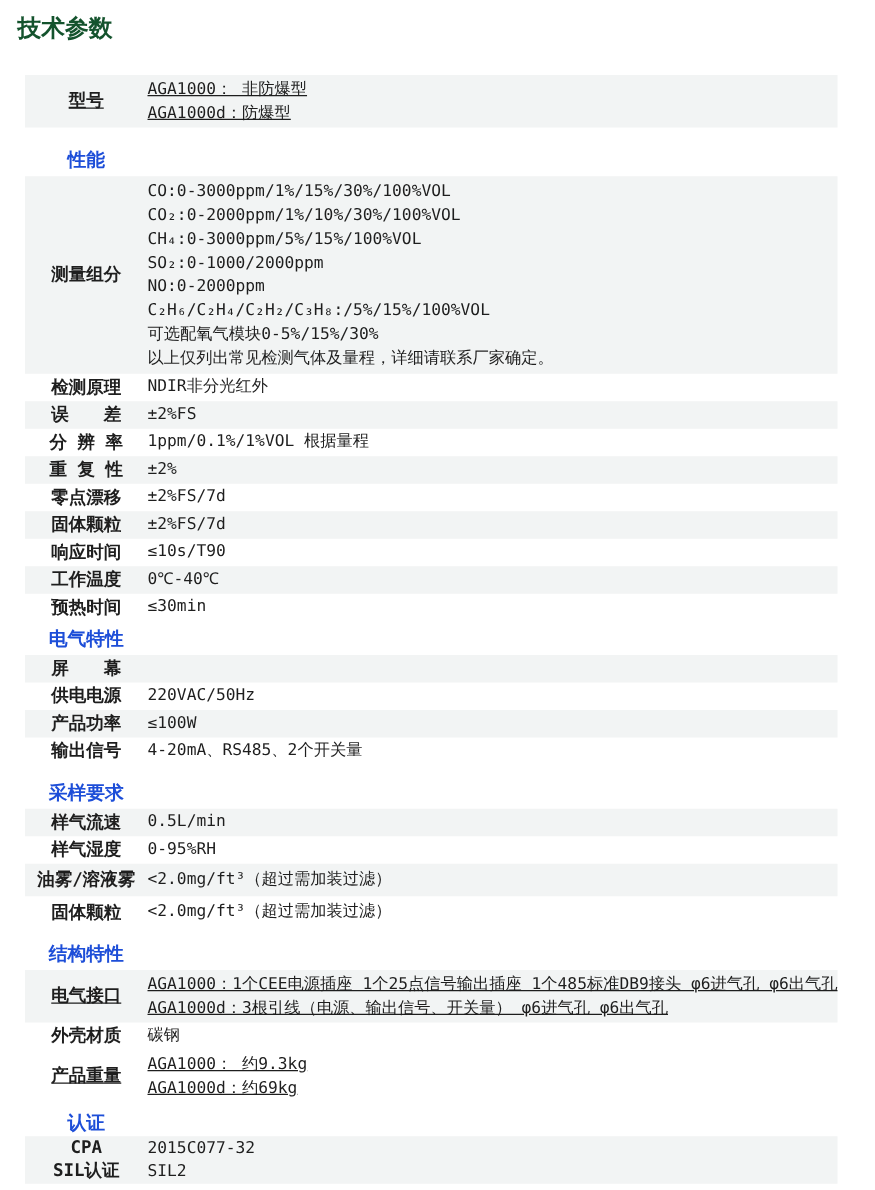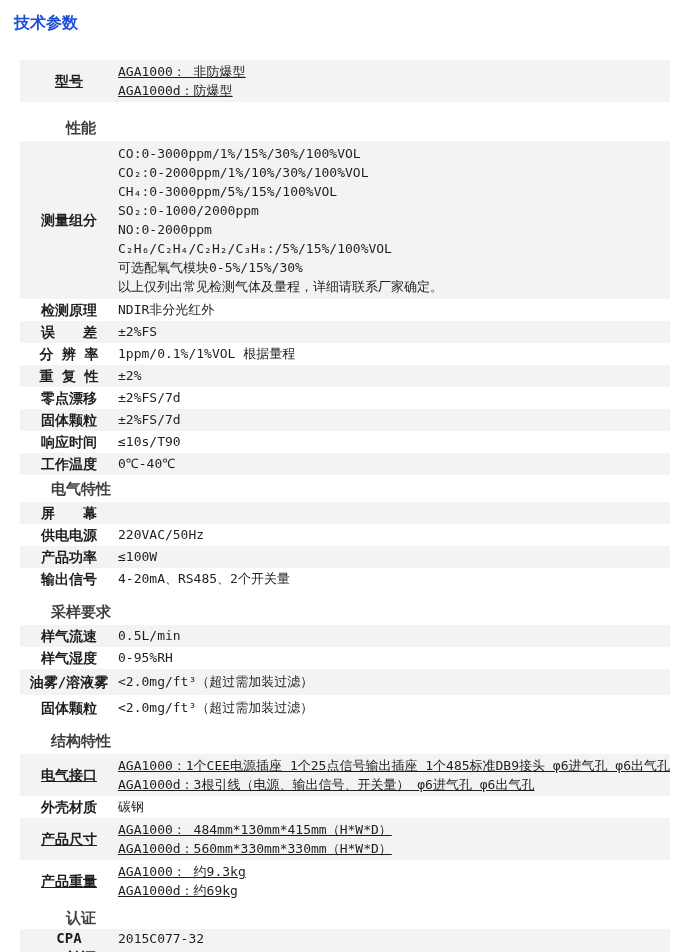--- a/index.html
+++ b/index.html
@@ -3,27 +3,27 @@
 <meta charset="utf-8">
 <style>
   html,body { margin:0; padding:0; background:#ffffff; }
   .page {
     position:relative; width:700px; height:952px; overflow:hidden;
     background:#ffffff; color:#1e1e1e;
     font-family:"DejaVu Sans Mono","Liberation Mono",monospace;
   }
   .title {
     margin:12px 0 0 14px; line-height:24px;
-    font-size:16px; font-weight:bold; color:#1d4ed8;
-    font-family:Liberation Mono, monospace;
+    font-size:19px; font-weight:bold; color:#14532d;
+    font-family:Liberation Serif, serif;
   }
   .spec-table { margin:24px 0 0 20px; width:650px; font-size:13px; }
   .sec {
     width:98px; text-align:center; line-height:21px;
-    font-size:15px; font-weight:bold; color:#404040; margin:12px;
+    font-size:15px; font-weight:bold; color:#1d4ed8; margin:0;
   }
   .sec-perf   { margin-top:16px; margin-bottom:2px; }
   .sec-elec   { margin-top:4px;  margin-bottom:2px; }
   .sec-samp   { margin-top:12px; margin-bottom:2px; }
   .sec-struct { margin-top:10px; margin-bottom:2px; }
   .sec-cert   { margin-top:6px;  margin-bottom:0; }
   .row { display:flex; line-height:22px; }
   .row.stripe { background:#f2f4f4; }
   .row.tall { line-height:26px; }
   .row.short { line-height:19px; }
@@ -103,20 +103,24 @@
       <div class="cell-value">±2%FS/7d</div>
     </div>
     <div class="row">
       <div class="cell-label">响应时间</div>
       <div class="cell-value">≤10s/T90</div>
     </div>
     <div class="row stripe">
       <div class="cell-label">工作温度</div>
       <div class="cell-value">0℃-40℃</div>
     </div>
+    <div class="row">
+      <div class="cell-label">预热时间</div>
+      <div class="cell-value">≤30min</div>
+    </div>
 
     <h2 class="sec sec-elec">电气特性</h2>
 
     <div class="row stripe">
       <div class="cell-label">屏　　幕</div>
     </div>
     <div class="row">
       <div class="cell-label">供电电源</div>
       <div class="cell-value">220VAC/50Hz</div>
     </div>
@@ -154,27 +158,20 @@
       <div class="cell-label">电气接口</div>
       <div class="cell-value">
         <div class="vline">AGA1000：1个CEE电源插座 1个25点信号输出插座 1个485标准DB9接头  φ6进气孔  φ6出气孔</div>
         <div class="vline">AGA1000d：3根引线（电源、输出信号、开关量）  φ6进气孔  φ6出气孔</div>
       </div>
     </div>
     <div class="row">
       <div class="cell-label">外壳材质</div>
       <div class="cell-value">碳钢</div>
     </div>
-    <div class="row stripe ml">
-      <div class="cell-label">产品尺寸</div>
-      <div class="cell-value">
-        <div class="vline">AGA1000：  484mm*130mm*415mm（H*W*D）</div>
-        <div class="vline">AGA1000d：560mm*330mm*330mm（H*W*D）</div>
-      </div>
-    </div>
     <div class="row ml">
       <div class="cell-label">产品重量</div>
       <div class="cell-value">
         <div class="vline">AGA1000：  约9.3kg</div>
         <div class="vline">AGA1000d：约69kg</div>
       </div>
     </div>
 
     <h2 class="sec sec-cert">认证</h2>
 

